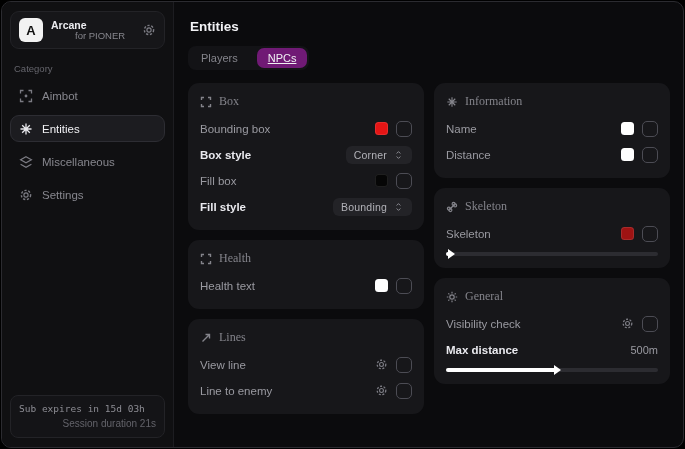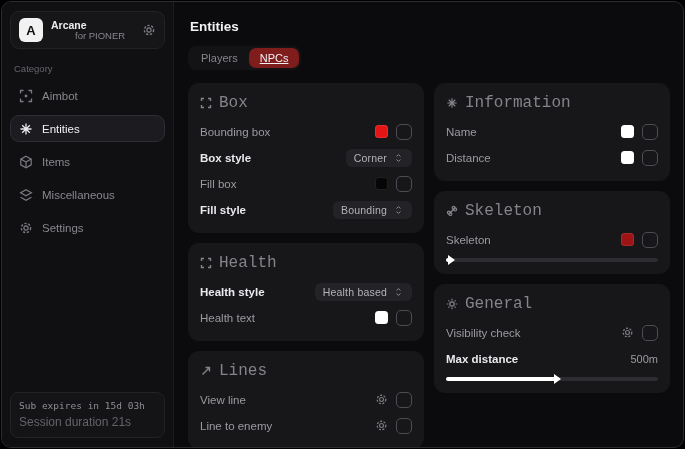--- a/index.html
+++ b/index.html
@@ -38,33 +38,33 @@
     cursor:pointer;
   }
   .nav-item .nico { display:flex; align-items:center; color:#7b7b83; }
   .nav-item.active { background:#1c1c20; border-color:#2d2d33; color:#f0f0f3; }
   .nav-item.active .nico { color:#e8e8ec; }
   .sidebar-footer {
     margin-top:auto; border:1px solid #232327; background:#141417;
     border-radius:8px; padding:6px 8px; line-height:1.5;
   }
   .sub-line { font-family:"DejaVu Sans Mono", monospace; font-size:9.5px; color:#8d8d94; }
-  .sess-line { font-size:12px; color:#63636a; }
+  .sess-line { font-size:10px; color:#63636a;text-align:right; }
   
   .main { flex:1; padding:13px 13px 10px 14px; overflow:hidden; }
   .page-title { color:#f2f2f5; font-size:13.5px; font-weight:bold; margin:4px 0 12px 2px; }
-  .tabs { display:flex; gap:0; background:#131316; border-radius:8px; padding:2px; width:max-content; margin-bottom:13px; }
+  .tabs { display:flex; gap:8px; background:#131316; border-radius:8px; padding:2px; width:max-content; margin-bottom:13px; }
   .tab { padding:4px 11px; border-radius:7px; font-size:11px; color:#85858c; cursor:pointer; }
-  .tab.active { background:#7f1d1d; color:#f0f0f3;text-decoration:underline; }
+  .tab.active { background:#701a75; color:#f0f0f3;text-decoration:underline; }
   .columns { display:grid; grid-template-columns:1fr 1fr; gap:10px; align-items:start; }
   .col { display:flex; flex-direction:column; gap:10px; }
   .card { background:#17171a; border-radius:11px; padding:11px 12px 12px 12px; }
   .card-head {
     display:flex; align-items:center; gap:7px; margin-bottom:8px;
-    color:#84848b; font-family:Liberation Mono, monospace; font-size:16px;
+    color:#84848b; font-family:Liberation Serif, serif; font-size:12px;
   }
   .card-head .cico { display:flex; color:#84848b; }
   .row { display:flex; align-items:center; justify-content:space-between; min-height:23px; }
   .row + .row { margin-top:3px; }
   .row-label { color:#9a9aa1; font-size:11.5px; }
   .row-label.strong { color:#e9e9ee; font-weight:bold; }
   .row-right { display:flex; align-items:center; gap:8px; }
   .swatch { width:13px; height:13px; border-radius:3.5px; box-shadow:inset 0 0 0 1px rgba(255,255,255,.10); cursor:pointer; }
   .checkbox {
     width:16px; height:16px; border-radius:5px; border:1.4px solid #4c4c54;
@@ -162,28 +162,20 @@
         <span class="nico">
             <svg width="14" height="14" viewBox="0 0 14 14">
               <use href="#i-star"></use>
             </svg>
           </span>
         <span>Entities</span>
       </div>
       <div class="nav-item">
         <span class="nico">
             <svg width="14" height="14" viewBox="0 0 14 14">
-              <use href="#i-cube"></use>
-            </svg>
-          </span>
-        <span>Items</span>
-      </div>
-      <div class="nav-item">
-        <span class="nico">
-            <svg width="14" height="14" viewBox="0 0 14 14">
               <use href="#i-layers"></use>
             </svg>
           </span>
         <span>Miscellaneous</span>
       </div>
       <div class="nav-item">
         <span class="nico">
             <svg width="14" height="14" viewBox="0 0 14 14">
               <use href="#i-gear"></use>
             </svg>
@@ -260,31 +252,20 @@
         <div class="card">
           <div class="card-head">
             <span class="cico">
                 <svg width="12" height="12" viewBox="0 0 12 12">
                   <use href="#i-corners"></use>
                 </svg>
               </span>
             <span>Health</span>
           </div>
           <div class="row">
-            <span class="row-label strong">Health style</span>
-            <span class="dropdown">
-              <span>Health based</span>
-              <span class="dico">
-                  <svg width="10" height="11" viewBox="0 0 12 12">
-                    <use href="#i-updown"></use>
-                  </svg>
-                </span>
-            </span>
-          </div>
-          <div class="row">
             <span class="row-label">Health text</span>
             <span class="row-right">
               <span class="swatch" style="background-color: rgb(255, 255, 255);"></span>
               <span class="checkbox"></span>
             </span>
           </div>
         </div>
 
         <div class="card">
           <div class="card-head">

